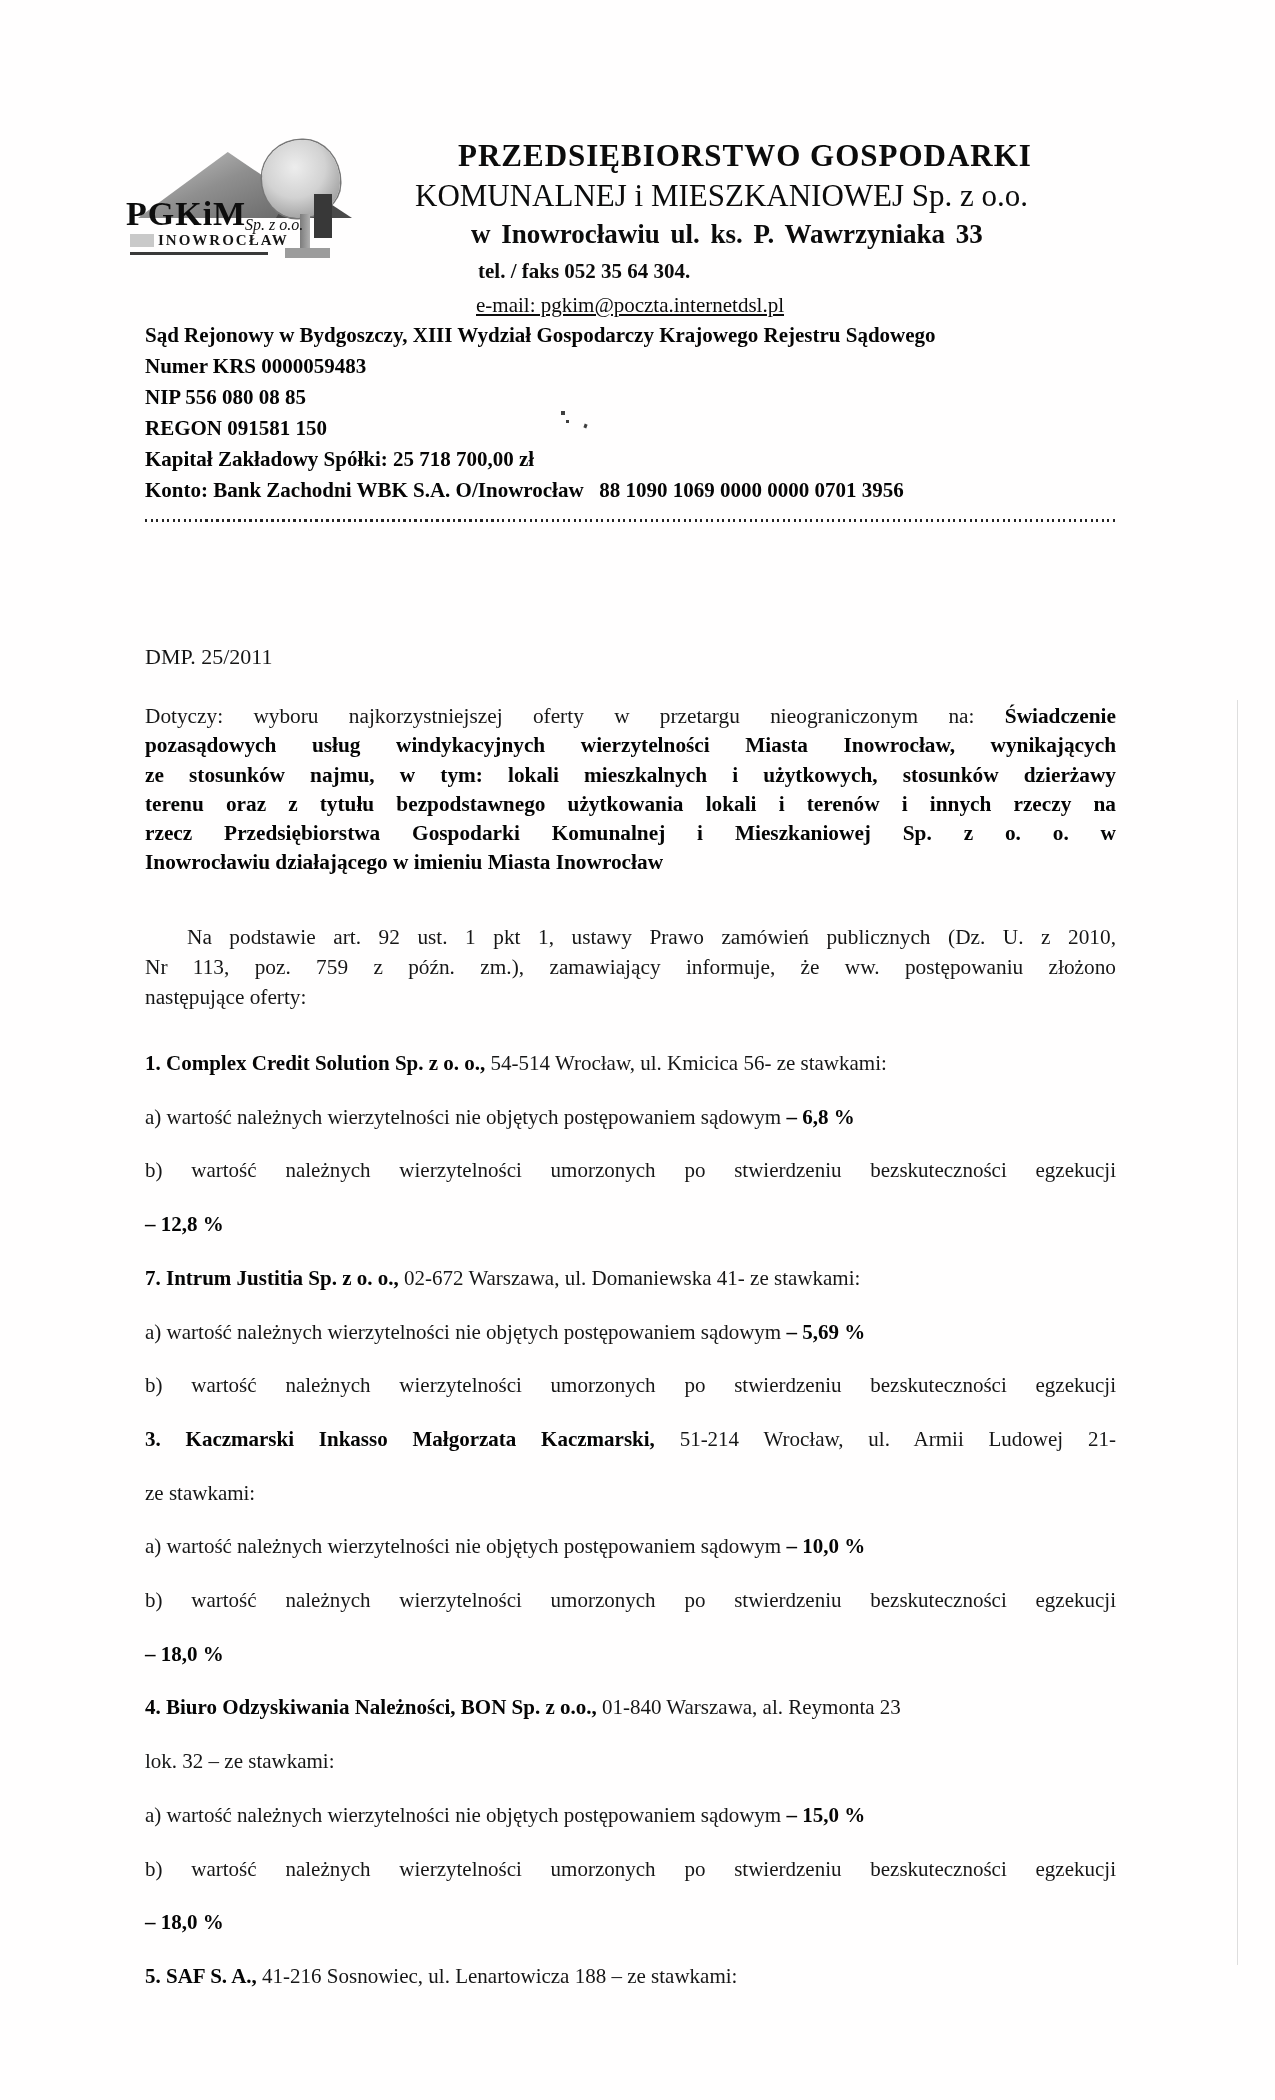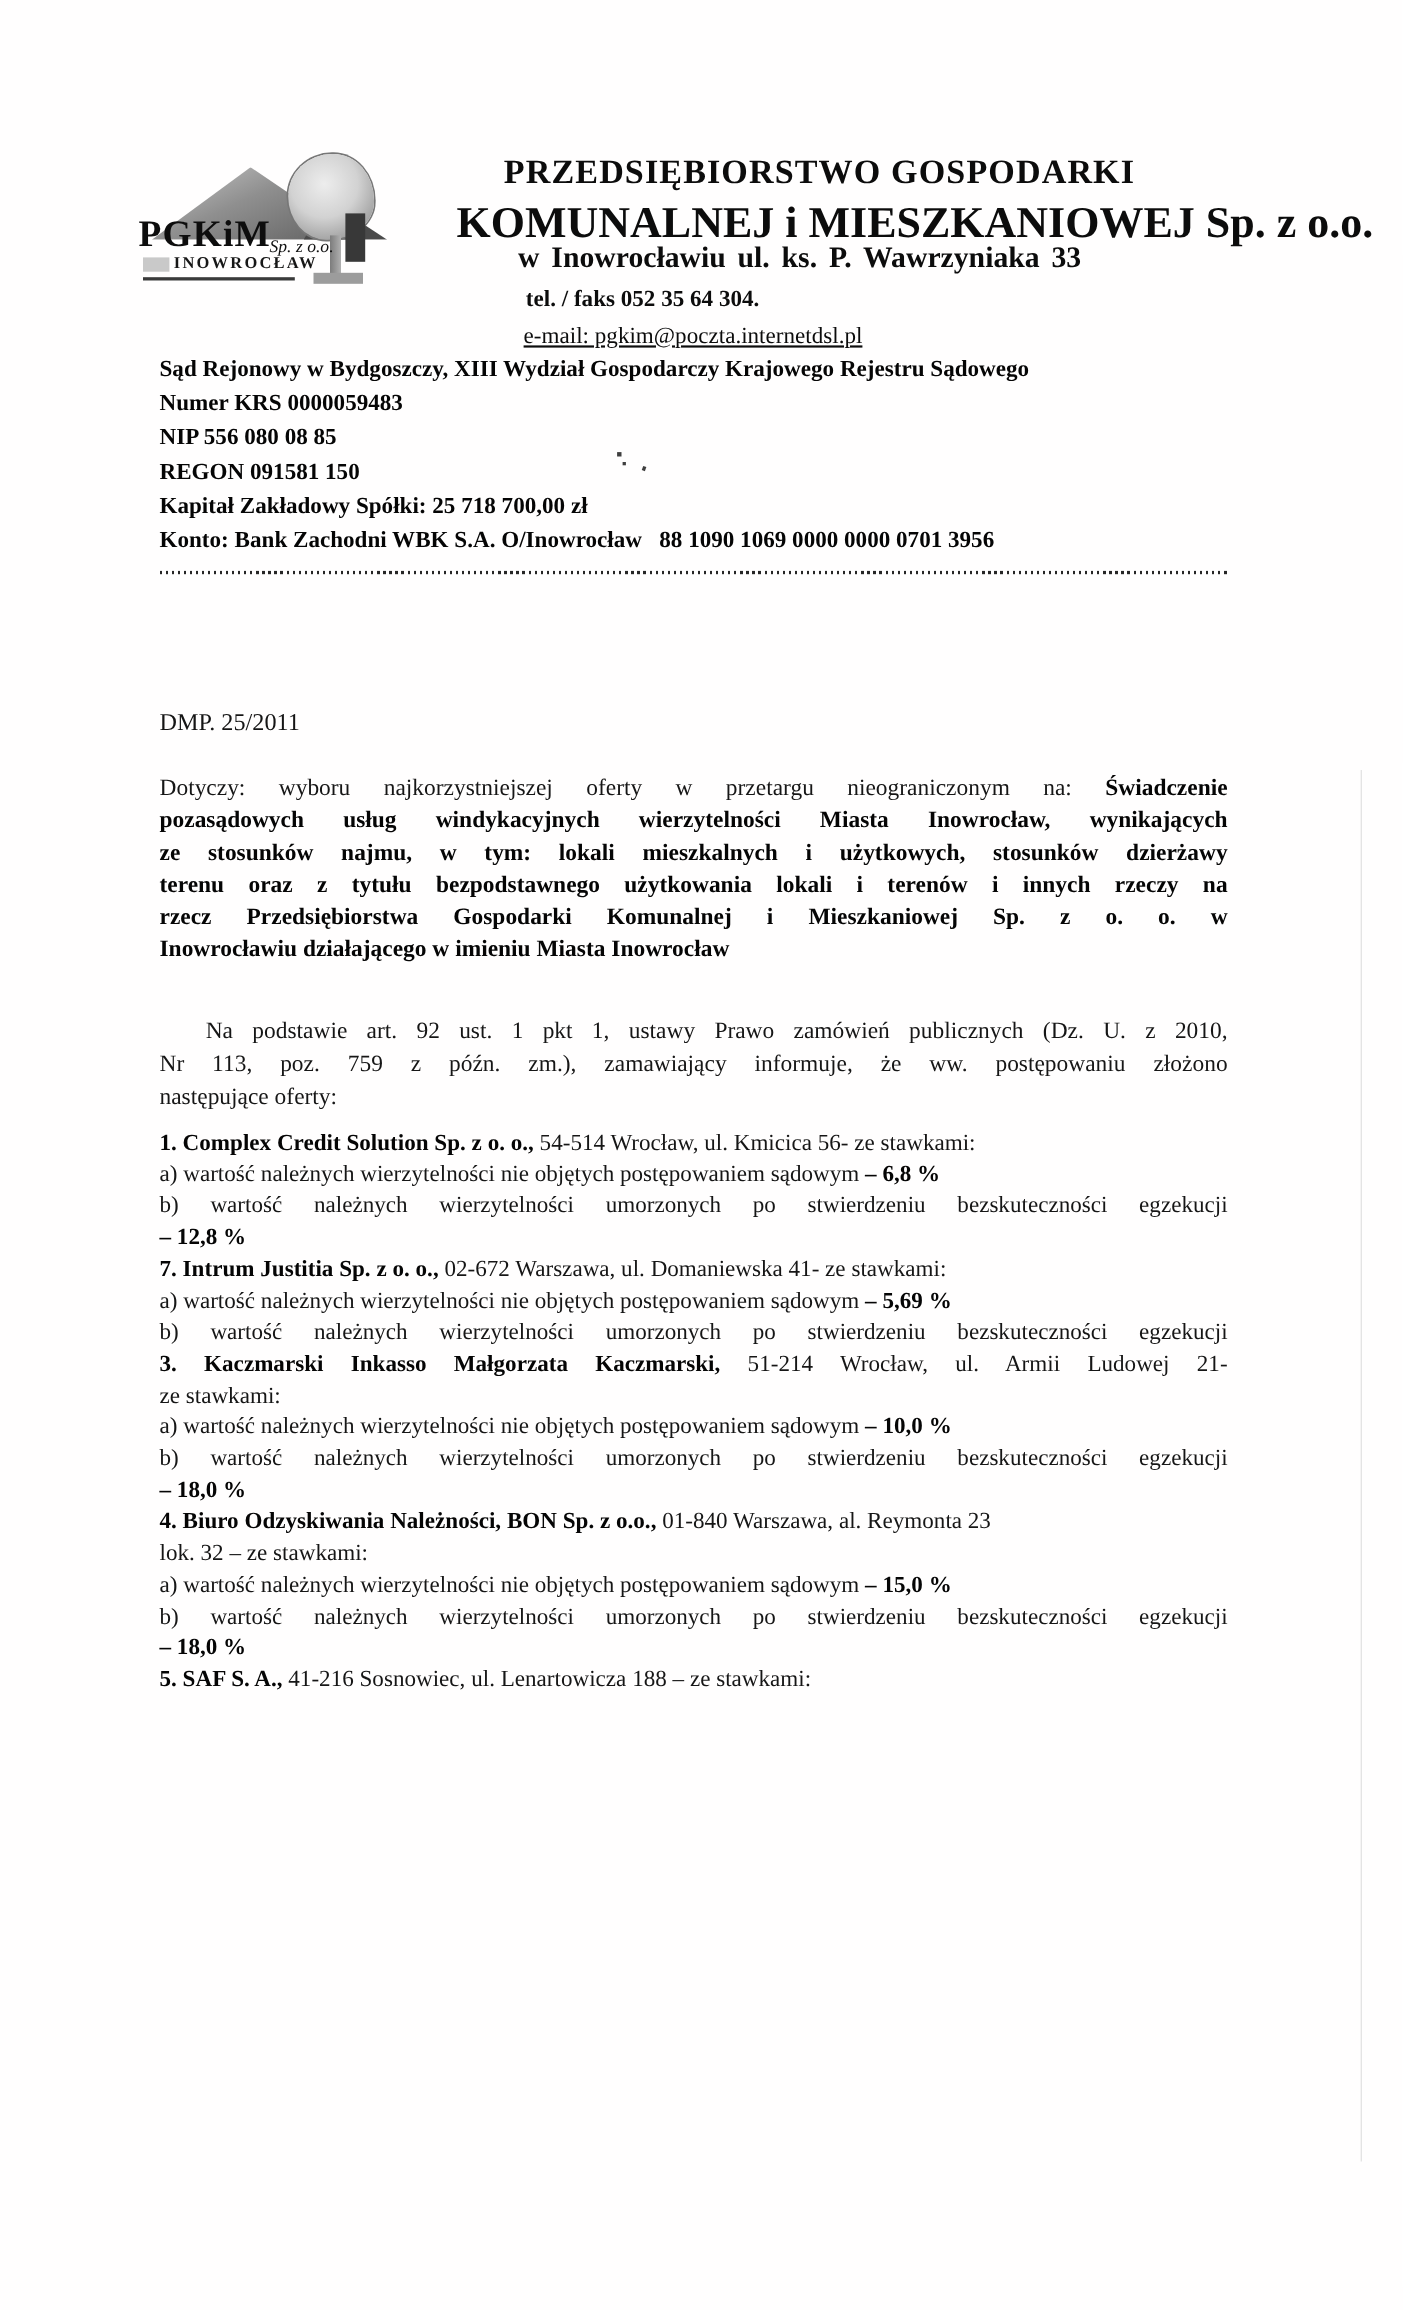--- a/index.html
+++ b/index.html
@@ -24,37 +24,37 @@
   .pedestal{position:absolute;left:167px;top:126px;width:45px;height:10px;background:#9c9c9c;}
   .logo-main{position:absolute;left:8px;top:74px;font-weight:bold;font-size:34px;line-height:36px;
     letter-spacing:1px;color:#0d0d0d;}
   .logo-suffix{position:absolute;left:127px;top:94px;font-style:italic;font-size:16px;color:#111;white-space:nowrap;}
   .logo-cityblock{position:absolute;left:12px;top:112px;width:24px;height:13px;background:#c9c9c9;}
   .logo-city{position:absolute;left:40px;top:110px;font-weight:bold;font-size:15px;letter-spacing:2px;color:#161616;white-space:nowrap;}
   .logo-underline{position:absolute;left:130px;top:252px;width:138px;height:3px;background:#3a3a3a;}
   
   .h-line{position:absolute;white-space:nowrap;color:#0c0c0c;}
   .h1{left:458px;top:138px;font-weight:bold;font-size:31px;letter-spacing:1px;}
-  .h2{left:415px;top:178px;font-weight:bold;font-size:40px;}
+  .h2{left:415px;top:178px;font-weight:normal;font-size:31px;}
   .h3{left:471px;top:219px;font-weight:bold;font-size:27px;word-spacing:4px;}
   .h-phone{left:478px;top:259px;font-weight:bold;font-size:21px;}
   .h-email{left:476px;top:293px;font-size:21px;text-decoration:underline;}
   
   .registry{position:absolute;left:145px;top:320px;width:1000px;font-size:21px;}
   .registry .line{line-height:31px;font-weight:bold;white-space:pre-wrap;}
   
   .dotted-rule{position:absolute;left:145px;top:519px;width:973px;height:3px;
     background:repeating-linear-gradient(90deg,#262626 0 2px,transparent 2px 5.5px);}
   .dateline{position:absolute;left:145px;top:537px;width:971px;text-align:right;font-size:22px;color:#151515;}
   .reference{position:absolute;left:145px;top:644px;font-size:22px;color:#151515;}
   
   .block{position:absolute;left:145px;width:971px;font-size:21.3px;color:#161616;}
   .subject{top:702px;}  .subject .line{line-height:29.3px;}
   .intro{top:903px;margin-top:19px;}    .intro .line{line-height:30px;}
-  .offers{top:1024px;font-size:21px;} .offers .line{line-height:28.7px;}
+  .offers{top:1024px;font-size:21px;} .offers .line{line-height:28.7px;margin-top:25px;}
   .line{text-align:left;}
   .line.just{text-align:justify;text-align-last:justify;}
   .b{font-weight:bold;color:#050505;}
   
   .speck{position:absolute;background:#3f3f3f;}
   .speck1{left:561px;top:411px;width:4px;height:4px;}
   .speck2{left:566px;top:420px;width:3px;height:3px;}
   .speck3{left:584px;top:424px;width:3px;height:4px;transform:rotate(20deg);}
   .scan-line{position:absolute;left:1237px;top:700px;width:1px;height:1265px;background:#dedede;}
 </style>

